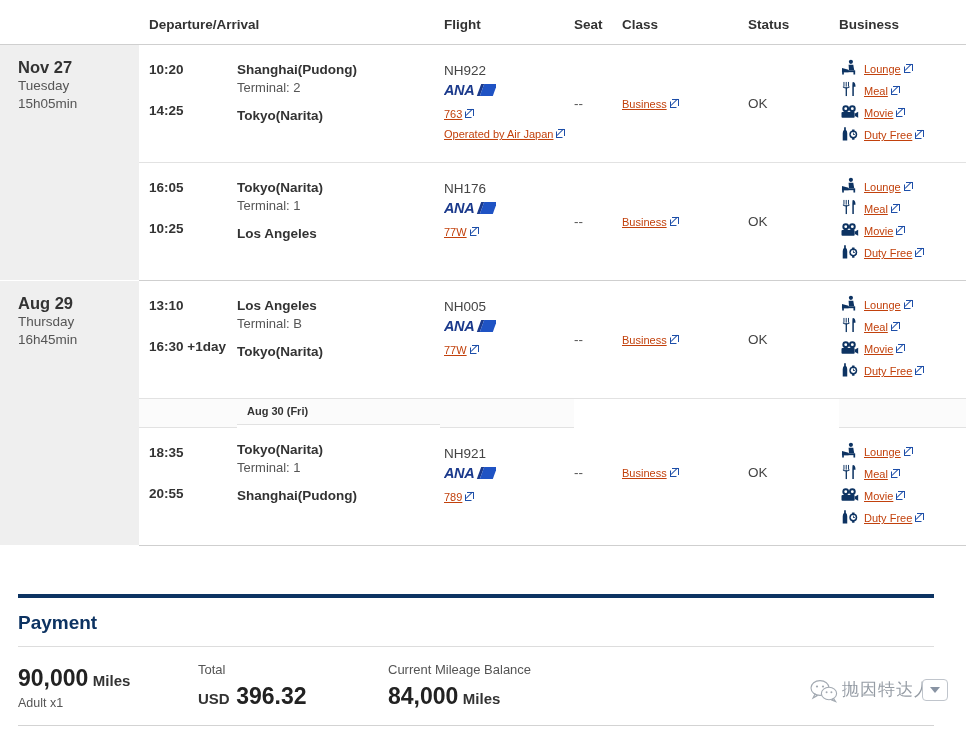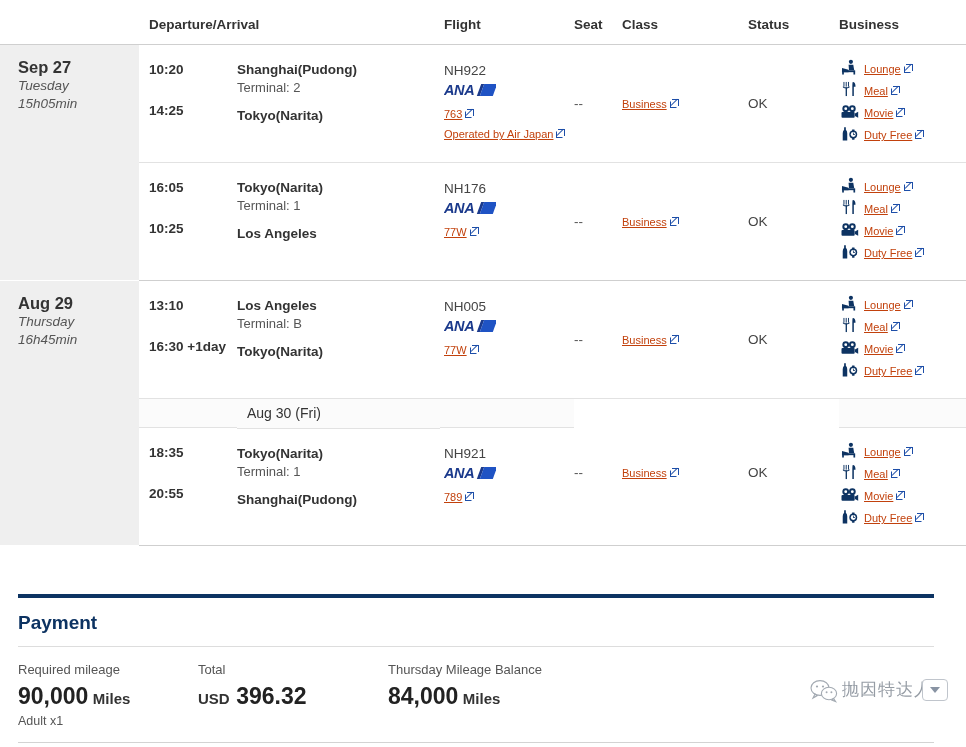--- a/index.html
+++ b/index.html
@@ -64,21 +64,21 @@
     background: #efefef;
     vertical-align: top;
     padding: 12px 0 10px 18px;
     border-bottom: 1px solid #ffffff;
   }
   .d-big {
     font-size: 16.5px; font-weight: bold; color: #333;
     line-height: 1.25;
   }
   .d-sub {
-    font-size: 13.5px; color: #555; line-height: 1.34; font-style: italic;
+    font-size: 13.5px; color: #555; line-height: 1.34;
   }
 
   td.body-cell {
     vertical-align: top;
     padding: 0;
     background: #ffffff;
     border-bottom: 1px solid #cfcfcf;
   }
   tr.seg-inner td.body-cell { border-bottom: 1px solid #e2e2e2; }
 
@@ -268,21 +268,21 @@
       <th class="h-flt">Flight</th>
       <th class="h-seat">Seat</th>
       <th class="h-cls">Class</th>
       <th class="h-sts">Status</th>
       <th class="h-srv">Business</th>
     </tr>
   </thead>
   <tbody id="tbody">
       <tr class="seg-inner">
         <td class="date-cell" rowspan="2">
-          <div class="d-big">Sep 27</div>
+          <div class="d-big">Nov 27</div>
           <div class="d-sub">Tuesday</div>
           <div class="d-sub">15h05min</div>
         </td>
         <td class="body-cell">
           <div class="seg-pad">
             <div class="t-time">10:20</div>
             <div class="t-gap"></div>
             <div class="t-time">14:25</div>
           </div>
         </td>
@@ -539,21 +539,21 @@
       <tr>
         <td class="body-cell">
           <div style="height:29px;border-bottom:1px solid #e2e2e2;background:#fbfbfb;"></div>
           <div class="seg-pad">
             <div class="t-time">18:35</div>
             <div class="t-gap"></div>
             <div class="t-time">20:55</div>
           </div>
         </td>
         <td class="body-cell">
-          <div style="font-size:14px;font-weight:normal;color:#333;padding:6px 0 7px 10px;border-bottom:1px solid #e2e2e2;background:#fbfbfb;">Aug 30 (Fri)</div>
+          <div style="font-size:11px;font-weight:bold;color:#333;padding:6px 0 7px 10px;border-bottom:1px solid #e2e2e2;background:#fbfbfb;">Aug 30 (Fri)</div>
           <div class="seg-pad">
             <div class="p-place">Tokyo(Narita)</div>
             <div class="p-term">Terminal: 1</div>
             <div style="height:9px"></div>
             <div class="p-place">Shanghai(Pudong)</div>
           </div>
         </td>
         <td class="body-cell">
           <div style="height:29px;border-bottom:1px solid #e2e2e2;background:#fbfbfb;"></div>
           <div class="seg-pad" style="padding-left:4px">
@@ -626,36 +626,35 @@
       </tr>
     </tbody>
 </table>
 
 <div class="payment">
   <div class="pay-top"></div>
   <div class="pay-title">Payment</div>
   <div class="pay-sep"></div>
   <div class="pay-body">
     <div class="pay-col c1">
-      <div class="pay-lbl">Required mileage</div>
       <div class="pay-val">
         <span class="pay-num">90,000</span>
         <span class="pay-unit">Miles</span>
       </div>
       <div class="pay-note">Adult x1</div>
     </div>
     <div class="pay-col c2">
       <div class="pay-lbl">Total</div>
       <div class="pay-val">
         <span class="pay-cur">USD</span>
         <span class="pay-num">396.32</span>
       </div>
     </div>
     <div class="pay-col c3">
-      <div class="pay-lbl">Thursday Mileage Balance</div>
+      <div class="pay-lbl">Current Mileage Balance</div>
       <div class="pay-val">
         <span class="pay-num">84,000</span>
         <span class="pay-unit">Miles</span>
       </div>
     </div>
   </div>
   <div class="pay-bottom"></div>
 </div>
 
 <div class="watermark">

